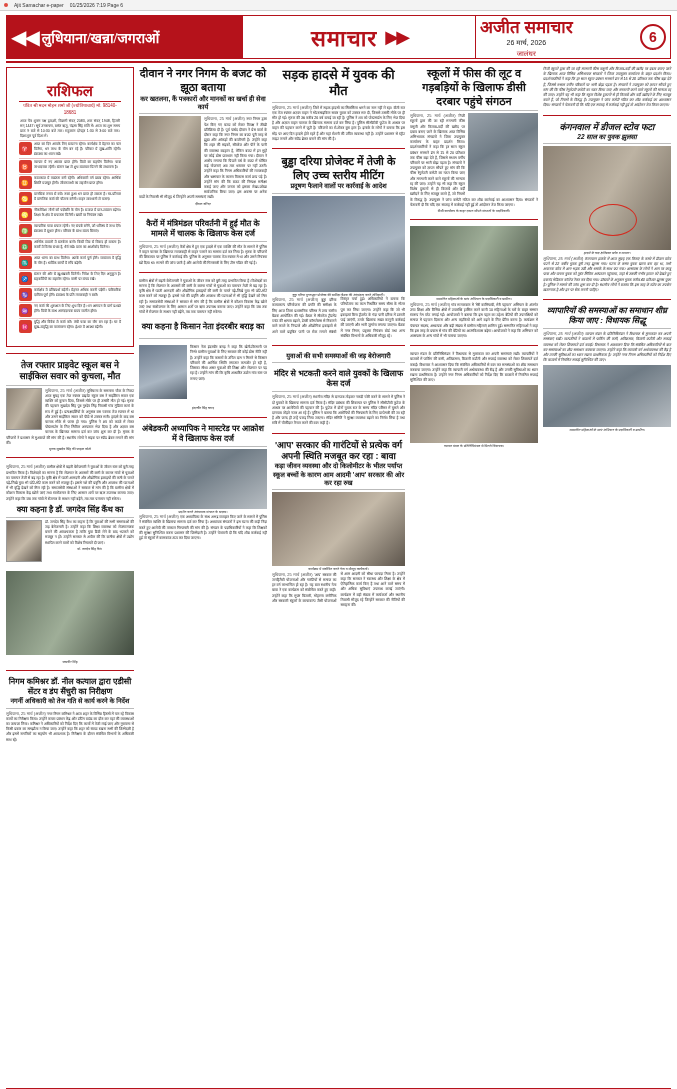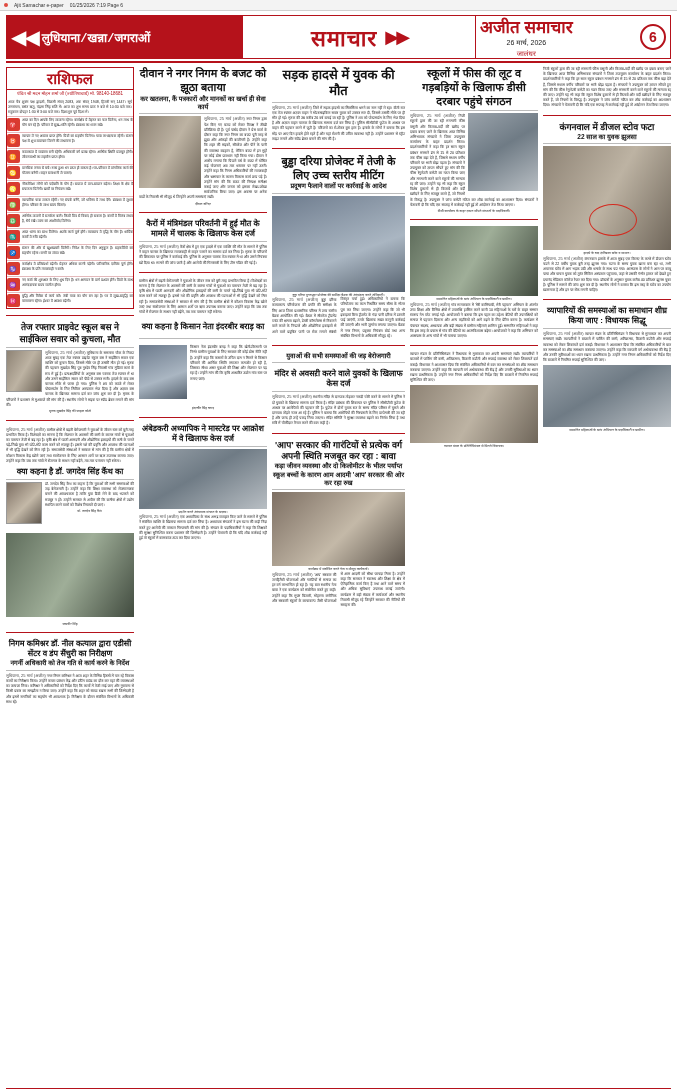--- a/index.html
+++ b/index.html
@@ -17,21 +17,21 @@
   .masthead{
     border:1px solid #b5121b;display:flex;align-items:stretch;height:42px;
     background:#fff;
   }
   .mh-left{
     flex:0 0 232px;background:#b5121b;color:#fff;display:flex;align-items:center;
     gap:4px;padding-left:4px;
   }
   .mh-left .arrows{font-size:20px;line-height:1;color:#fff;letter-spacing:-2px;}
   .mh-left .edition{
-    font-size:12px;font-weight:bold;font-family:Liberation Mono, monospace;
+    font-size:14px;font-weight:bold;font-family:Liberation Serif, serif;
   }
   .mh-mid{
     flex:1;display:flex;align-items:center;justify-content:center;gap:8px;
     color:#b5121b;
   }
   .mh-mid .title{font-size:22px;font-weight:bold;letter-spacing:1px;}
   .mh-mid .chev{font-size:18px;color:#b5121b;letter-spacing:-3px;}
   .mh-right{
     flex:0 0 186px;border-left:1px solid #b5121b;display:flex;align-items:center;
     justify-content:space-between;padding:0 4px;
@@ -44,23 +44,23 @@
     color:#b5121b;font-size:14px;font-weight:bold;display:flex;align-items:center;
     justify-content:center;
   }
   .ruleline{height:2px;background:#b5121b;margin-top:2px;}
   .grid{display:flex;gap:5px;margin-top:4px;height:1018px;}
   .col{display:flex;flex-direction:column;gap:4px;}
   .c1{flex:0 0 128px;}
   .c2{flex:0 0 128px;}
   .c3{flex:1;}
   .c4{flex:0 0 128px;}
-  .c5{flex:0 0 128px;}
+  .c5{flex:0 0 128px;font-style:italic;}
   
-  .horo{border:1px solid #b5121b;padding:0;}
+  .horo{border:1px solid #b5121b;padding:12px;}
   .horo-title{
     color:#b5121b;font-size:15px;font-weight:bold;text-align:center;
     border-bottom:1px solid #b5121b;padding-bottom:1px;
   }
   .horo-sub{font-size:4.5px;text-align:center;color:#b5121b;line-height:1.5;padding:1px 0;}
   .horo-note{font-size:3.6px;line-height:1.45;text-align:justify;color:#222;padding:1px;}
   .horo-row{display:flex;gap:2px;align-items:flex-start;border-top:1px solid #e4b9bb;padding:1px 0;}
   .zbadge{
     flex:0 0 13px;height:13px;background:#d93b30;color:#fff;border-radius:2px;
     font-size:6px;display:flex;align-items:center;justify-content:center;
@@ -316,21 +316,21 @@
         </div>
 
         <div class="divider"></div>
 
         <div>
           <div class="subhl">युवाओं की सभी समस्याओं की जड़ बेरोजगारी</div>
           <div class="thin"></div>
         </div>
 
         <div>
-          <div class="hl xs">मंदिर से अवसऱी करने वाले युवकों के खिलाफ केस दर्ज</div>
+          <div class="hl xs">मंदिर से भटकऩी करने वाले युवकों के खिलाफ केस दर्ज</div>
           <div class="thin"></div>
           <div class="body">
             <span class="byline">लुधियाना, 25 मार्च (अजीत)</span>
             <span>स्थानीय मंदिर से दानपात्र तोड़कर नकदी चोरी करने के मामले में पुलिस ने दो युवकों के खिलाफ मामला दर्ज किया है। मंदिर प्रबंधक की शिकायत पर पुलिस ने सीसीटीवी फुटेज के आधार पर आरोपियों की पहचान की है। फुटेज में दोनों युवक रात के समय मंदिर परिसर में घुसते और दानपात्र तोड़ते नजर आ रहे हैं। पुलिस ने बताया कि आरोपियों की गिरफ्तारी के लिए छापेमारी की जा रही है और जल्द ही उन्हें पकड़ लिया जाएगा। मंदिर समिति ने सुरक्षा व्यवस्था बढ़ाने का निर्णय लिया है तथा रात्रि में चौकीदार तैनात करने की बात कही है।</span>
           </div>
         </div>
 
         <div class="divider"></div>
 
         <div>

